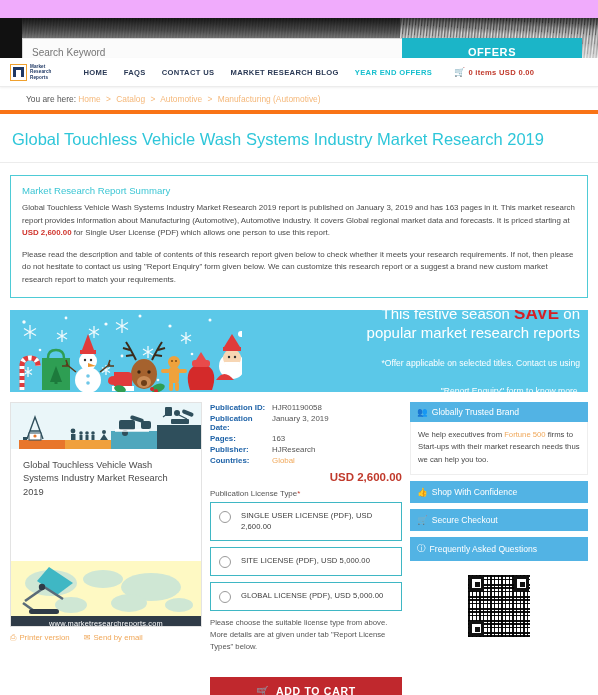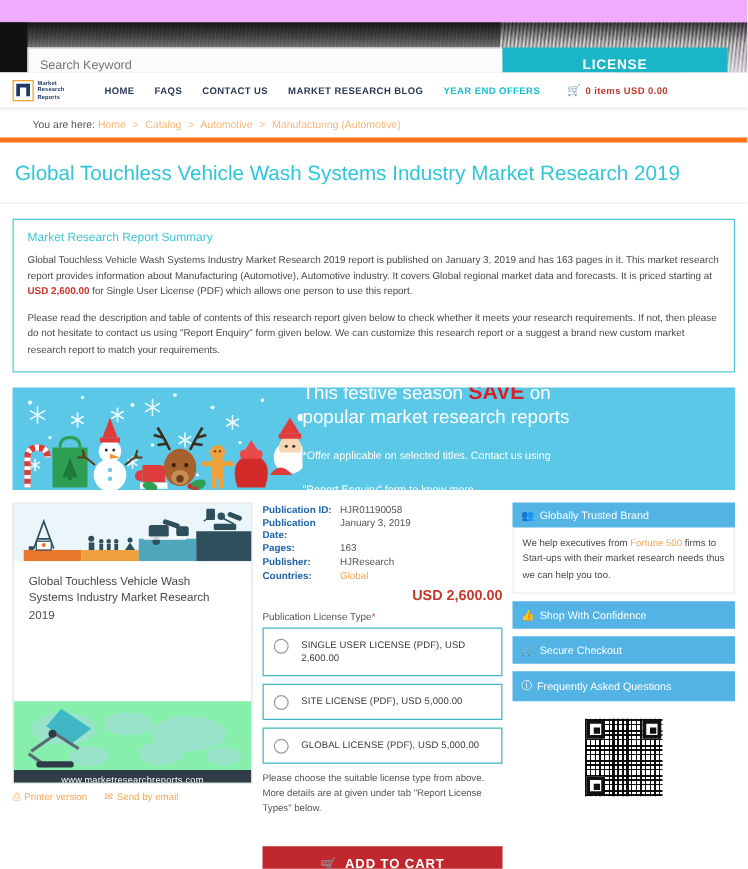--- a/index.html
+++ b/index.html
@@ -177,21 +177,21 @@
   .banner-wrap { padding: 12px 10px 0 10px; }
   .banner {
     height: 82px;
     background: #5bc8e8;
     display: flex;
     align-items: center;
     overflow: hidden;
     position: relative;
   }
   .banner-art { width: 232px; height: 82px; position: relative; flex: none; }
-  .banner-text { flex: 1; text-align: left; padding-right: 8px; }
+  .banner-text { flex: 1; text-align: right; padding-right: 8px; }
   .bt1 {
     font-size: 15px; color: #fff; line-height: 19px; white-space: nowrap;
   }
   .bt1 b { color: #d61f26; font-weight: bold; font-size: 17px; }
   .bt2 {
     font-size: 8.6px; color: #fff; line-height: 12.5px; margin-top: 15px;
   }
 
   
   .product {
@@ -219,21 +219,21 @@
   }
   .cover-title {
     padding: 10px 12px;
     font-size: 9.3px;
     line-height: 13.5px;
     color: #4a4a4a;
     height: 112px;
   }
   .cover-bottom {
     height: 71px;
-    background: #86efac;
+    background: #fef9c3;
     position: relative;
   }
   .cover-foot {
     position:absolute; left:0; right:0; bottom:0;
     height: 16px; background:#2f3b47;
     color:#fff; font-size:7.4px;
     display:flex; align-items:center; justify-content:center;
     letter-spacing:.2px;
   }
 
@@ -357,21 +357,21 @@
   .qr-eye.bl { left:1px; bottom:1px; }
 </style>
 </head>
 <body>
 
 <div class="hero">
   <div class="hero-photo"></div>
   <div class="hero-dark-left"></div>
   <div class="search-row">
     <input class="search-input" type="text" placeholder="Search Keyword" style="">
-    <button class="search-btn">LICENSE</button>
+    <button class="search-btn">OFFERS</button>
   </div>
 </div>
 
 <div class="navbar">
   <div class="logo">
     <div class="logo-mark">
       <div class="logo-bridge"></div>
     </div>
     <div class="logo-text">
       <div>Market</div>

